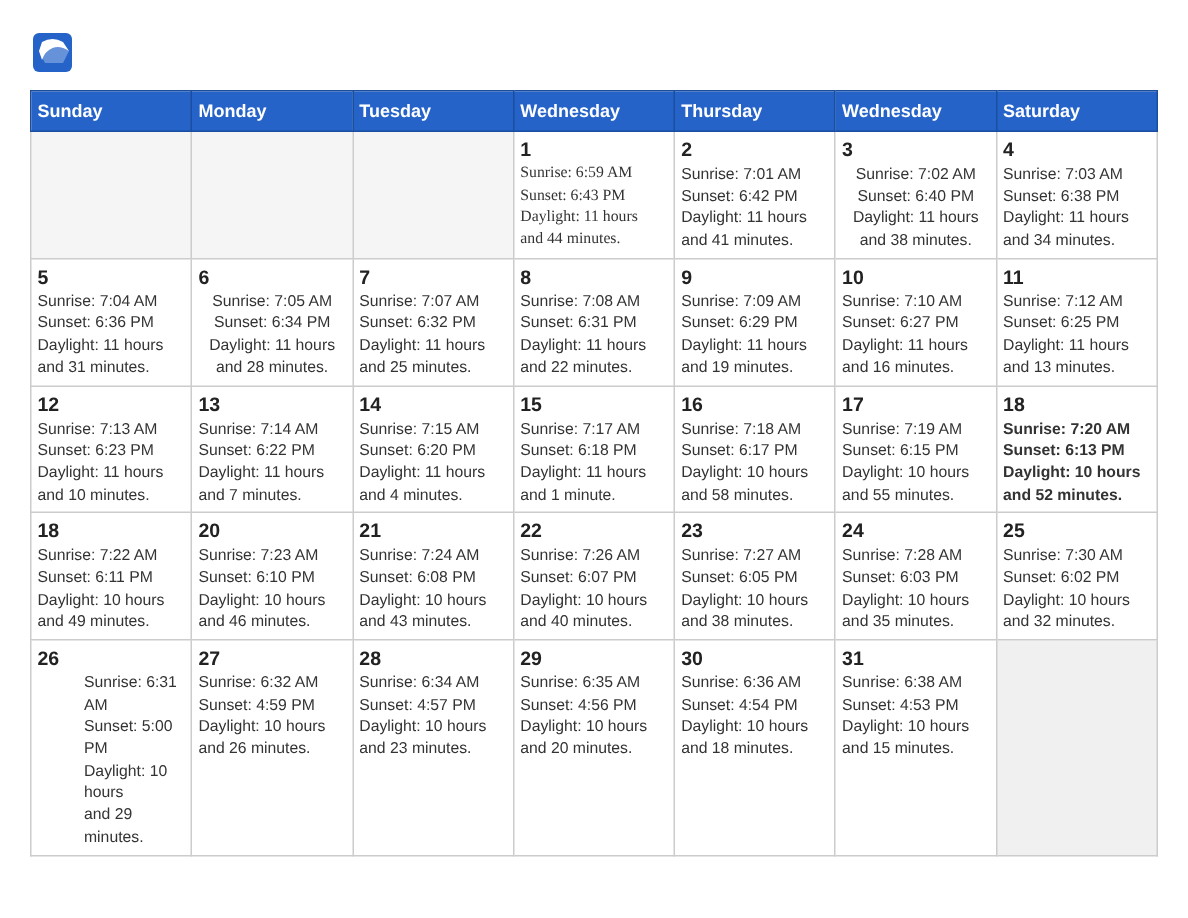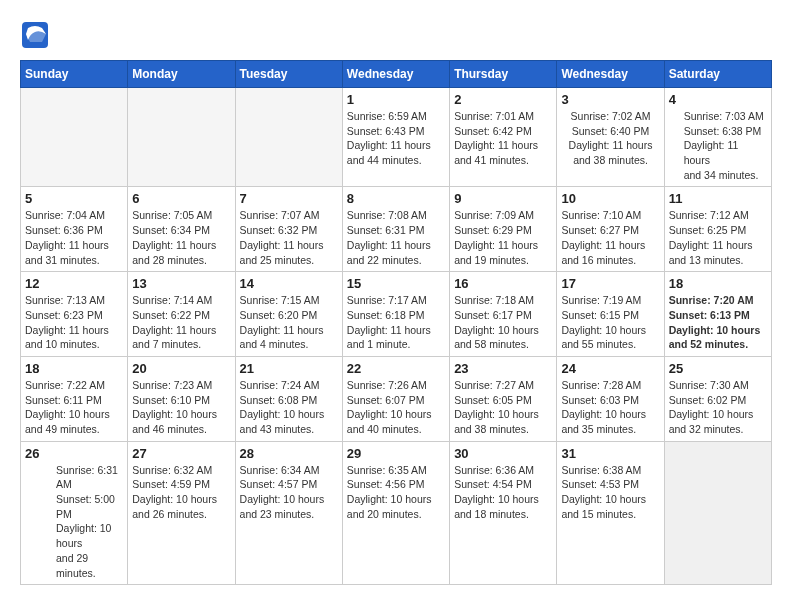--- a/index.html
+++ b/index.html
@@ -119,58 +119,58 @@
         <th>Saturday</th>
       </tr>
   </thead>
   <tbody id="calendar-body">
   <tr>
         <td class="empty"></td>
         <td class="empty"></td>
         <td class="empty"></td>
         <td>
           <div class="day-number">1</div>
-          <div class="cell-info" style="white-space: pre-line;">Sunrise: 6:59 AM
+          <div class="cell-info" style="white-space: pre-line; font-family: Liberation Serif, serif;">Sunrise: 6:59 AM
 Sunset: 6:43 PM
 Daylight: 11 hours
 and 44 minutes.</div>
         </td>
         <td>
           <div class="day-number">2</div>
           <div class="cell-info" style="white-space: pre-line;">Sunrise: 7:01 AM
 Sunset: 6:42 PM
 Daylight: 11 hours
 and 41 minutes.</div>
         </td>
         <td>
           <div class="day-number">3</div>
           <div class="cell-info" style="white-space: pre-line; text-align: center;">Sunrise: 7:02 AM
 Sunset: 6:40 PM
 Daylight: 11 hours
 and 38 minutes.</div>
         </td>
         <td>
           <div class="day-number">4</div>
-          <div class="cell-info" style="white-space: pre-line; margin-left: 15px;">Sunrise: 7:03 AM
+          <div class="cell-info" style="white-space: pre-line;">Sunrise: 7:03 AM
 Sunset: 6:38 PM
 Daylight: 11 hours
 and 34 minutes.</div>
         </td>
       </tr>
       <tr>
         <td>
           <div class="day-number">5</div>
           <div class="cell-info" style="white-space: pre-line;">Sunrise: 7:04 AM
 Sunset: 6:36 PM
 Daylight: 11 hours
 and 31 minutes.</div>
         </td>
         <td>
           <div class="day-number">6</div>
-          <div class="cell-info" style="white-space: pre-line;">Sunrise: 7:05 AM
+          <div class="cell-info" style="white-space: pre-line; text-align: center;">Sunrise: 7:05 AM
 Sunset: 6:34 PM
 Daylight: 11 hours
 and 28 minutes.</div>
         </td>
         <td>
           <div class="day-number">7</div>
           <div class="cell-info" style="white-space: pre-line;">Sunrise: 7:07 AM
 Sunset: 6:32 PM
 Daylight: 11 hours
 and 25 minutes.</div>

